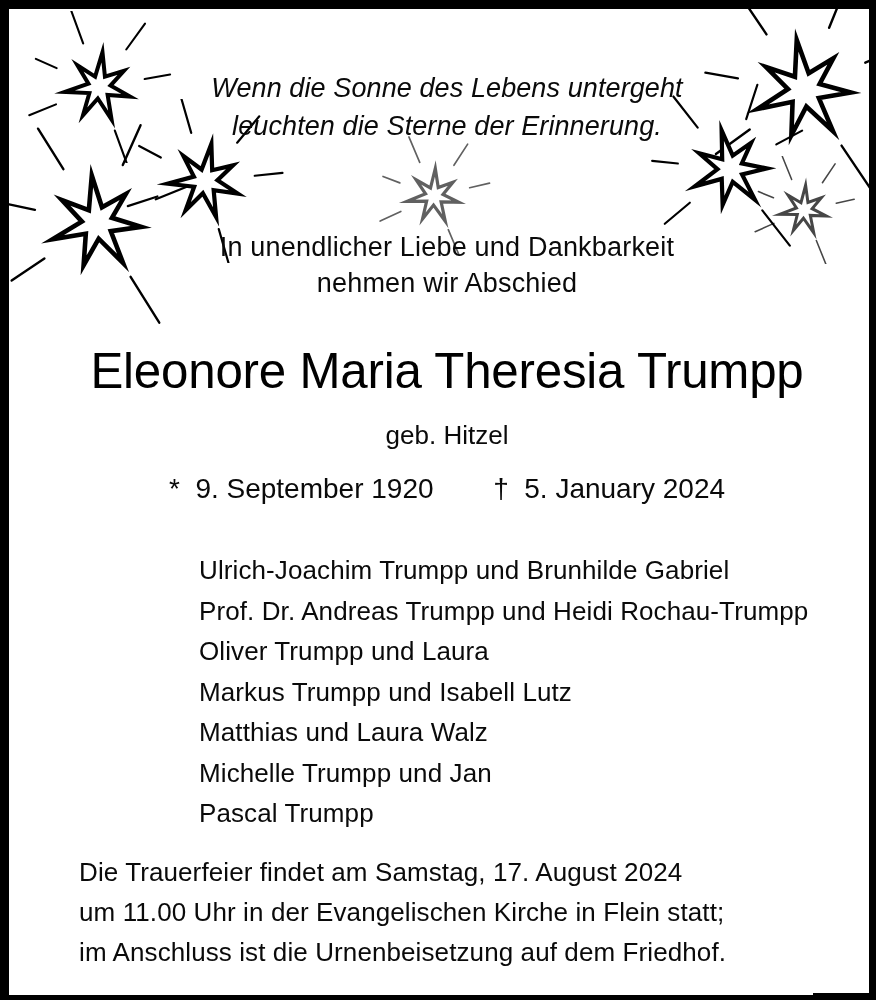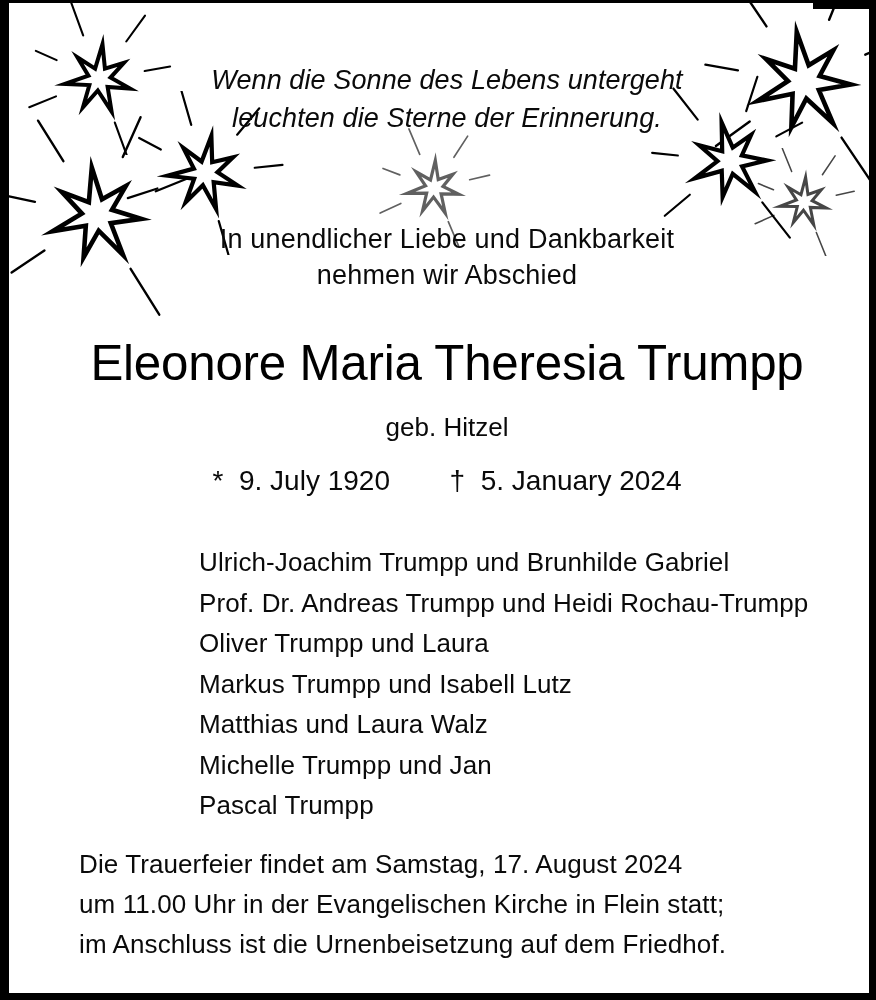--- a/index.html
+++ b/index.html
@@ -34,21 +34,21 @@
     position: absolute; right: 0; top: 0; width: 7px; height: 1000px;
     background: #000000;
   }
   .border-bottom {
     position: absolute; left: 0; bottom: 0; width: 876px; height: 7px;
     background: #000000;
   }
 
   .inner {
     position: absolute;
-    left: 9px; top: 3px;
+    left: 9px; top: 11px;
     width: 804px;
     height: 984px;
     background: #ffffff;
   }
 
   
   .stars-layer {
     position: absolute;
     left: 0; top: 0;
     width: 876px;
@@ -262,21 +262,21 @@
       <span class="fline">In unendlicher Liebe und Dankbarkeit</span>
       <span class="fline">nehmen wir Abschied</span>
     </div>
 
     <div class="deceased-name">Eleonore Maria Theresia Trumpp</div>
 
     <div class="maiden-name">geb. Hitzel</div>
 
     <div class="dates">
       <span>*</span>
-      <span>&nbsp;</span><span>9. July 1920</span>
+      <span>&nbsp;</span><span>9. September 1920</span>
       <span class="gap"></span>
       <span>†</span>
       <span>&nbsp;</span><span>5. January 2024</span>
     </div>
 
     <div class="mourners" id="mourners-block">
         <span class="mline">Ulrich-Joachim Trumpp und Brunhilde Gabriel</span>
         <span class="mline">Prof. Dr. Andreas Trumpp und Heidi Rochau-Trumpp</span>
         <span class="mline">Oliver Trumpp und Laura</span>
         <span class="mline">Markus Trumpp und Isabell Lutz</span>

